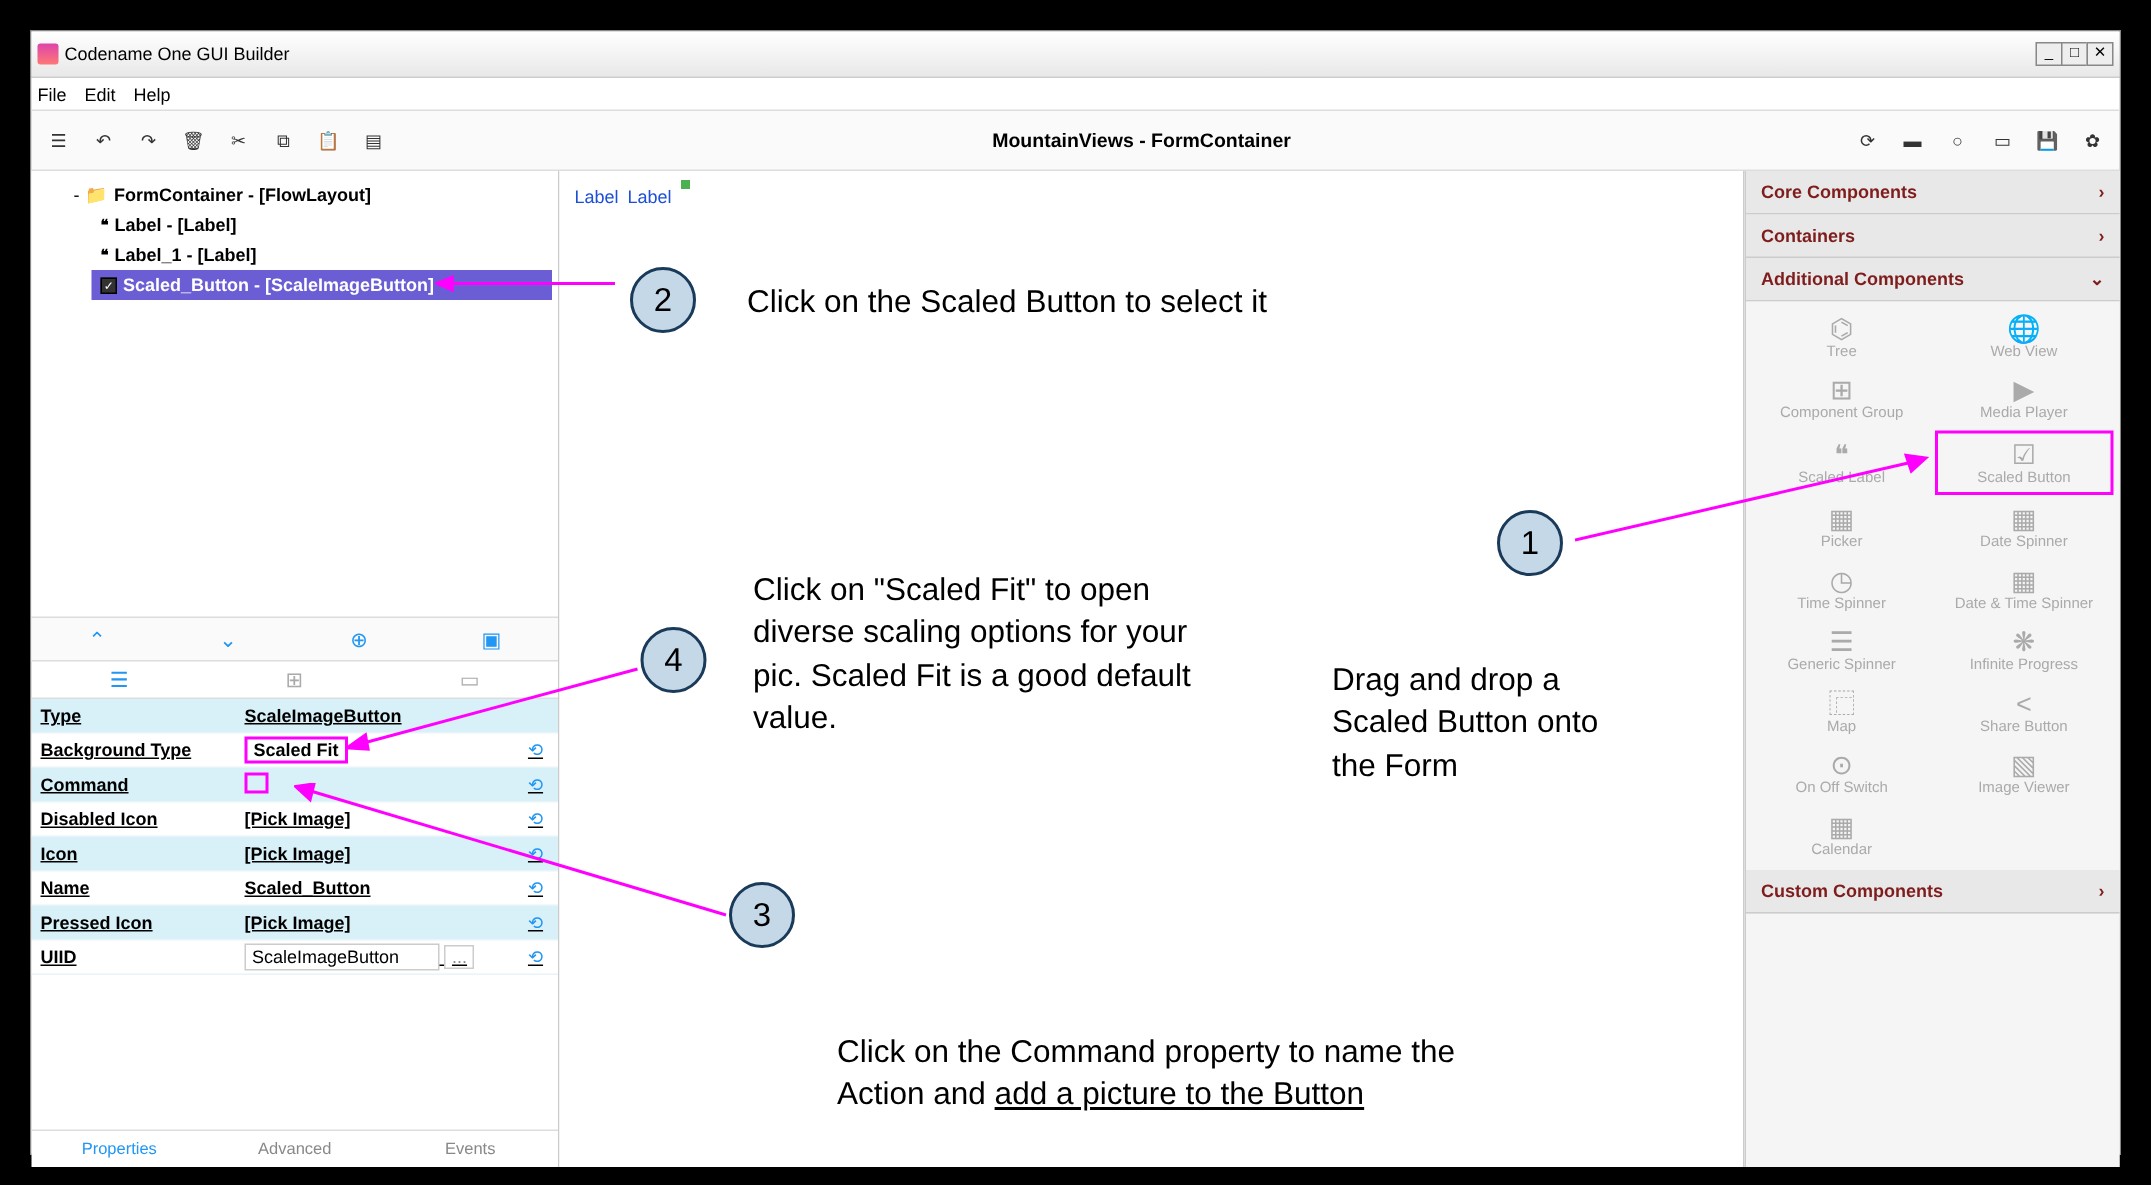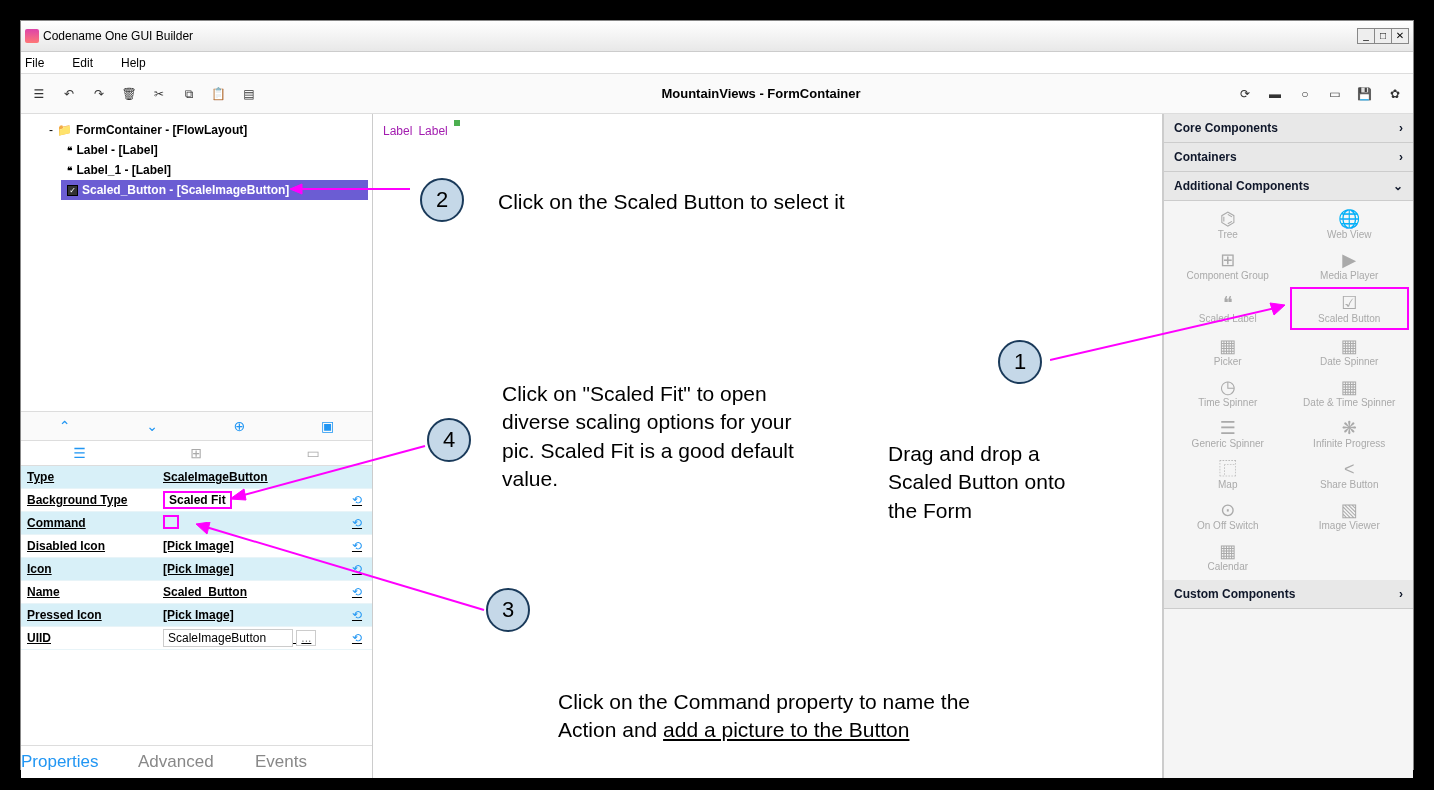--- a/index.html
+++ b/index.html
@@ -3,21 +3,21 @@
 <meta charset="utf-8">
 <style>
 * { box-sizing: border-box; margin: 0; padding: 0; font-family: Arial, sans-serif; }
 body { background: #000; width: 1434px; height: 790px; position: relative; }
 .app-window { position: absolute; top: 20px; left: 20px; width: 1394px; height: 750px; background: #f0f0f0; border: 1px solid #888; font-size: 12px; }
 .titlebar { height: 22px; background: linear-gradient(#fff,#e8e8e8); border-bottom: 1px solid #ccc; display: flex; align-items: center; padding: 15px 4px; justify-content: space-between; }
 .titlebar-left { display: flex; align-items: center; gap: 4px; }
 .java-icon { width: 14px; height: 14px; background: linear-gradient(#d4a,#f77); border-radius: 2px; }
 .window-controls { display: flex; }
 .win-btn { width: 18px; height: 16px; border: 1px solid #888; background: #eee; margin-left: -1px; display: flex; align-items: center; justify-content: center; font-size: 10px; line-height: 1; }
-.menubar { height: 22px; background: #fff; border-bottom: 1px solid #ddd; display: flex; align-items: center; padding: 0 4px; gap: 28px; font-size: 12px; }
+.menubar { height: 22px; background: #fff; border-bottom: 1px solid #ddd; display: flex; align-items: center; padding: 0 4px; gap: 12px; font-size: 12px; }
 .menubar span { cursor: default; }
 .toolbar { height: 40px; background: #fafafa; border-bottom: 1px solid #ddd; display: flex; align-items: center; padding: 0 10px; justify-content: space-between; }
 .toolbar-left, .toolbar-right { display: flex; gap: 14px; align-items: center; }
 .tb-icon { width: 16px; height: 16px; color: #333; display: flex; align-items: center; justify-content: center; cursor: pointer; }
 .form-title { font-weight: bold; font-size: 13px; margin-left: 28px; }
 .main-area { display: flex; height: calc(100% - 84px); background: #fff; }
 .left-panel { width: 352px; border-right: 1px solid #ccc; display: flex; flex-direction: column; }
 .tree-panel { flex: 0 0 297px; overflow: auto; padding: 6px 4px; background: #fff; }
 .tree-item { padding: 3px 6px; display: flex; align-items: center; gap: 4px; cursor: pointer; white-space: nowrap; }
 .tree-item.indent1 { margin-left: 18px; }
@@ -35,27 +35,27 @@
 .prop-row { display: flex; align-items: center; height: 23px; border-bottom: 1px solid #e8f4f8; text-decoration: underline; }
 .prop-row.even { background: #d8f0f8; }
 .prop-row.odd { background: #fff; }
 .prop-label { width: 140px; padding-left: 6px; font-weight: bold; }
 .prop-value { flex: 1; padding-left: 2px; font-weight: bold; }
 .prop-value input { border: 1px solid #ccc; padding: 1px 4px; font-size: 12px; width: 130px; }
 .prop-icon { width: 30px; text-align: center; color: #2196F3; cursor: pointer; }
 .scaled-fit-box { border: 2px solid #f0f; display: inline-block; padding: 0 4px; }
 .cmd-box { border: 2px solid #f0f; width: 16px; height: 14px; display: inline-block; }
 .prop-footer { display: flex; border-top: 1px solid #ddd; }
-.prop-footer span { flex: 1; padding: 6px 0; font-size: 17px; color: #888; cursor: pointer; }
+.prop-footer span { flex: 1; text-align: center; padding: 6px 12px; font-size: 11px; color: #888; cursor: pointer; }
 .prop-footer .active { color: #2196F3; }
 .canvas-panel { flex: 1; background: #fff; position: relative; border-right:1px solid #ccc;}
-.canvas-header { position: absolute; top: 10px; left: 10px; display: flex; gap: 6px; font-size: 12px; color: #a21caf; align-items: center; }
+.canvas-header { position: absolute; top: 10px; left: 10px; display: flex; gap: 6px; font-size: 12px; color: #1d4ed8; align-items: center; }
 .canvas-dot { width: 6px; height: 6px; background: #4caf50; position: relative; top:-8px;}
 .right-panel { width: 250px; background: #f5f5f5; border-left: 1px solid #ccc; display: flex; flex-direction: column; }
-.accordion-header { background: #e8e8e8; padding: 7px 10px; border-bottom: 1px solid #ccc; display: flex; justify-content: space-between; align-items: center; font-size: 12px; color: #0f172a; font-weight: bold; cursor: pointer; }
+.accordion-header { background: #e8e8e8; padding: 7px 10px; border-bottom: 1px solid #ccc; display: flex; justify-content: space-between; align-items: center; font-size: 12px; color: #7f1d1d; font-weight: bold; cursor: pointer; }
 .component-grid { display: grid; grid-template-columns: 1fr 1fr; padding: 4px; gap: 2px; background: #f5f5f5; }
 .comp-item { display: flex; flex-direction: column; align-items: center; justify-content: center; padding: 4px 2px; color: #aaa; cursor: pointer; font-size: 10px; text-align: center; }
 .comp-item .ci-icon { font-size: 18px; height: 20px; display: flex; align-items: center; justify-content: center; }
 .comp-item.highlighted { border: 2px solid #f0f; }
 
 
 .anno-circle { position: absolute; width: 44px; height: 44px; border: 2px solid #1a3a5a; border-radius: 50%; background: #c5d8e8; display: flex; align-items: center; justify-content: center; font-size: 22px; font-family: Arial; color: #000; z-index: 50; }
 .anno-text { position: absolute; font-size: 21px; font-family: Arial; color: #000; z-index: 50; line-height: 1.35; }
 .arrow { position: absolute; z-index: 49; stroke: #f0f; fill: #f0f; }
 .underline { text-decoration: underline; }

